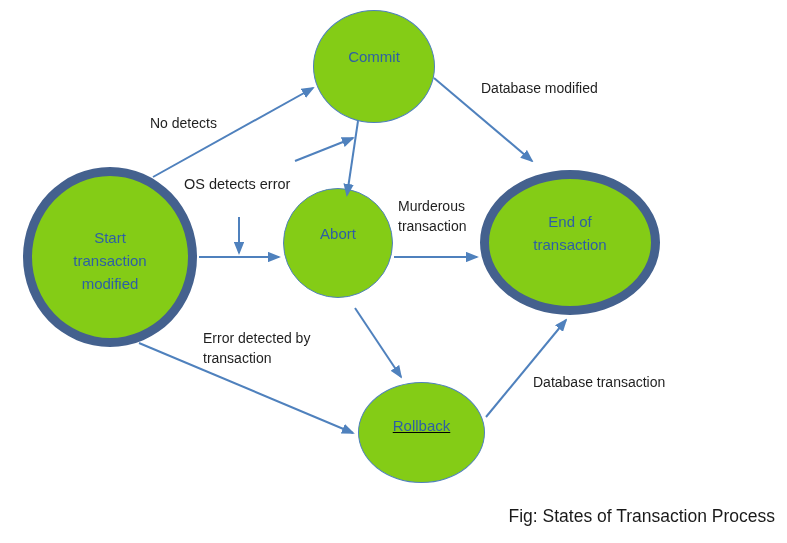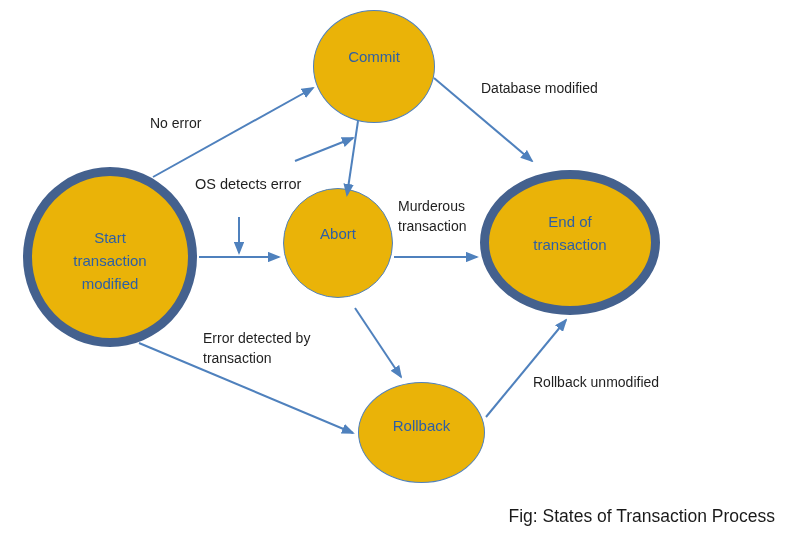--- a/index.html
+++ b/index.html
@@ -8,21 +8,21 @@
     width: 787px;
     height: 543px;
     background: #ffffff;
     font-family: "Liberation Sans", sans-serif;
     overflow: hidden;
   }
   .node {
     position: absolute;
     box-sizing: border-box;
     border-radius: 50%;
-    background: #eab308;
+    background: #84cc16;
     display: flex;
     align-items: center;
     justify-content: center;
     text-align: center;
   }
   .node.thin  { border: 1.5px solid #4f81bd; }
   .node.thick { border: 9px solid #44618e; }
   .node-text {
     display: flex;
     flex-direction: column;
@@ -73,21 +73,21 @@
       <span>Commit</span>
     </div>
   </div>
 
   <div class="node thin" style="left:283px; top:188px; width:110px; height:110px;">
     <div class="node-text">
       <span>Abort</span>
     </div>
   </div>
 
-  <div class="node thin" style="left:358px; top:382px; width:127px; height:101px;">
+  <div class="node thin" style="left:358px; top:382px; width:127px; height:101px;text-decoration:underline;">
     <div class="node-text" style="transform:translateY(-7px);">
       <span>Rollback</span>
     </div>
   </div>
 
   <div class="node thick" style="left:480px; top:170px; width:180px; height:145px;">
     <div class="node-text">
       <span>End of</span>
       <span>transaction</span>
     </div>
@@ -106,33 +106,33 @@
       <line x1="239" y1="217" x2="239" y2="253" marker-end="url(#arrow)"></line>
       <line x1="199" y1="257" x2="279" y2="257" marker-end="url(#arrow)"></line>
       <line x1="434" y1="78" x2="532" y2="161" marker-end="url(#arrow)"></line>
       <line x1="394" y1="257" x2="477" y2="257" marker-end="url(#arrow)"></line>
       <line x1="355" y1="308" x2="401" y2="377" marker-end="url(#arrow)"></line>
       <line x1="139" y1="343" x2="353" y2="433" marker-end="url(#arrow)"></line>
       <line x1="486" y1="417" x2="566" y2="320" marker-end="url(#arrow)"></line>
     </g>
   </svg>
 
-  <div class="elabel nowrap" style="left:150px; top:113px;">No error</div>
+  <div class="elabel nowrap" style="left:150px; top:113px;">No detects</div>
 
-  <div class="elabel nowrap" style="left:195px; top:174px; font-size:14.5px;">OS detects error</div>
+  <div class="elabel nowrap" style="left:184px; top:174px; font-size:14.5px;">OS detects error</div>
 
   <div class="elabel nowrap" style="left:481px; top:78px;">Database modified</div>
 
   <div class="elabel" style="left:398px; top:196px;">
     <span>Murderous</span>
     <span>transaction</span>
   </div>
 
   <div class="elabel" style="left:203px; top:328px;">
     <span>Error detected by</span>
     <span>transaction</span>
   </div>
 
-  <div class="elabel nowrap" style="left:533px; top:372px;">Rollback unmodified</div>
+  <div class="elabel nowrap" style="left:533px; top:372px;">Database transaction</div>
 
   <div class="caption">Fig: States of Transaction Process</div>
 
 </div>
 
 </body></html>

